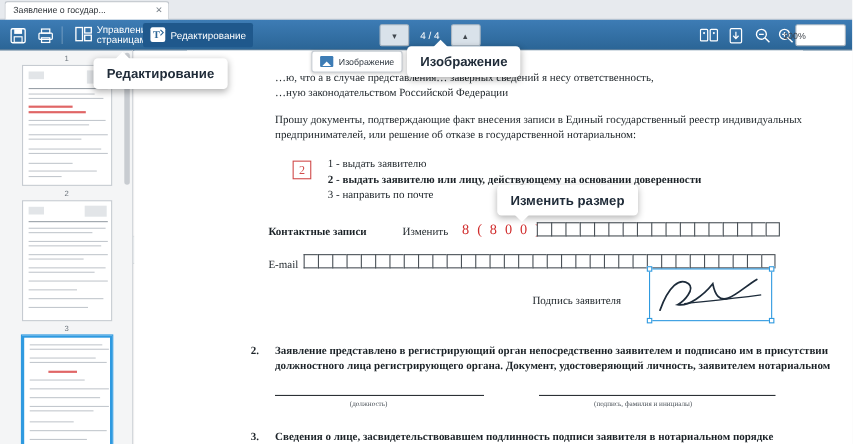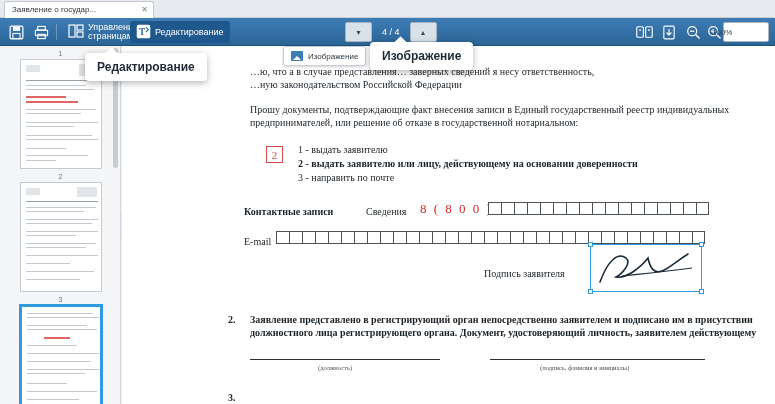--- a/index.html
+++ b/index.html
@@ -469,21 +469,21 @@
 
       <div class="doc-text" style="left:80px;top:76px;">Прошу документы, подтверждающие факт внесения записи в Единый государственный реестр индивидуальных</div>
       <div class="doc-text" style="left:80px;top:89px;">предпринимателей, или решение об отказе в государственной нотариальном:</div>
 
       <div class="numbox" style="left:96px;top:118px;">2</div>
       <div class="doc-text" style="left:128px;top:116px;">1 - выдать заявителю</div>
       <div class="doc-text" style="left:128px;top:130px;font-weight:bold;">2 - выдать заявителю или лицу, действующему на основании доверенности</div>
       <div class="doc-text" style="left:128px;top:144px;">3 - направить по почте</div>
 
       <div class="doc-text b" style="left:74px;top:178px;">Контактные записи</div>
-      <div class="doc-text" style="left:196px;top:178px;">Сведения</div>
+      <div class="doc-text" style="left:196px;top:178px;">Изменить</div>
       <div class="phone" style="left:250px;top:173px;">8 ( 8 0 0 )</div>
       <div class="cellrow" style="left:318px;top:174px;">
         <i></i>
           <i></i>
           <i></i>
           <i></i>
           <i></i>
           <i></i>
           <i></i>
           <i></i>
@@ -543,39 +543,43 @@
           <path d="M30 30 C48 28, 70 26, 100 22" fill="none" stroke="#1d2b3a" stroke-width="1.2"></path>
         </svg>
         <span class="sig-handle" style="left:-3px;top:-3px;"></span>
         <span class="sig-handle" style="right:-3px;top:-3px;"></span>
         <span class="sig-handle" style="left:-3px;bottom:-3px;"></span>
         <span class="sig-handle" style="right:-3px;bottom:-3px;"></span>
       </div>
 
       <div class="doc-text b" style="left:58px;top:286px;">2.</div>
       <div class="doc-text b" style="left:80px;top:286px;">Заявление представлено в регистрирующий орган непосредственно заявителем и подписано им в присутствии</div>
-      <div class="doc-text b" style="left:80px;top:299px;">должностного лица регистрирующего органа. Документ, удостоверяющий личность, заявителем действующему</div>
+      <div class="doc-text b" style="left:80px;top:299px;">должностного лица регистрирующего органа. Документ, удостоверяющий личность, заявителем нотариальном</div>
 
       <div class="doc-line" style="left:80px;top:331px;width:190px;"></div>
       <div class="doc-line" style="left:320px;top:331px;width:215px;"></div>
       <div class="doc-text" style="left:148px;top:334px;font-size:6.5px;color:#4b5259;">(должность)</div>
       <div class="doc-text" style="left:370px;top:334px;font-size:6.5px;color:#4b5259;">(подпись, фамилия и инициалы)</div>
 
       <div class="doc-text b" style="left:58px;top:364px;">3.</div>
+      <div class="doc-text b" style="left:80px;top:364px;">Сведения о лице, засвидетельствовавшем подлинность подписи заявителя в нотариальном порядке</div>
 
     </div>
   </div>
 
   <div class="img-chip" style="left:283px;top:46px;">
     <span class="chip-ico"></span>
     <span>Изображение</span>
   </div>
 
   <div class="callout c-edit" style="left:85px;top:53px;">
     <span>Редактирование</span>
   </div>
 
   <div class="callout c-image" style="left:370px;top:42px;">
     <span>Изображение</span>
   </div>
 
+  <div class="callout c-resize" style="left:452px;top:168px;">
+    <span>Изменить размер</span>
+  </div>
 
 </div>
 
 </body></html>

